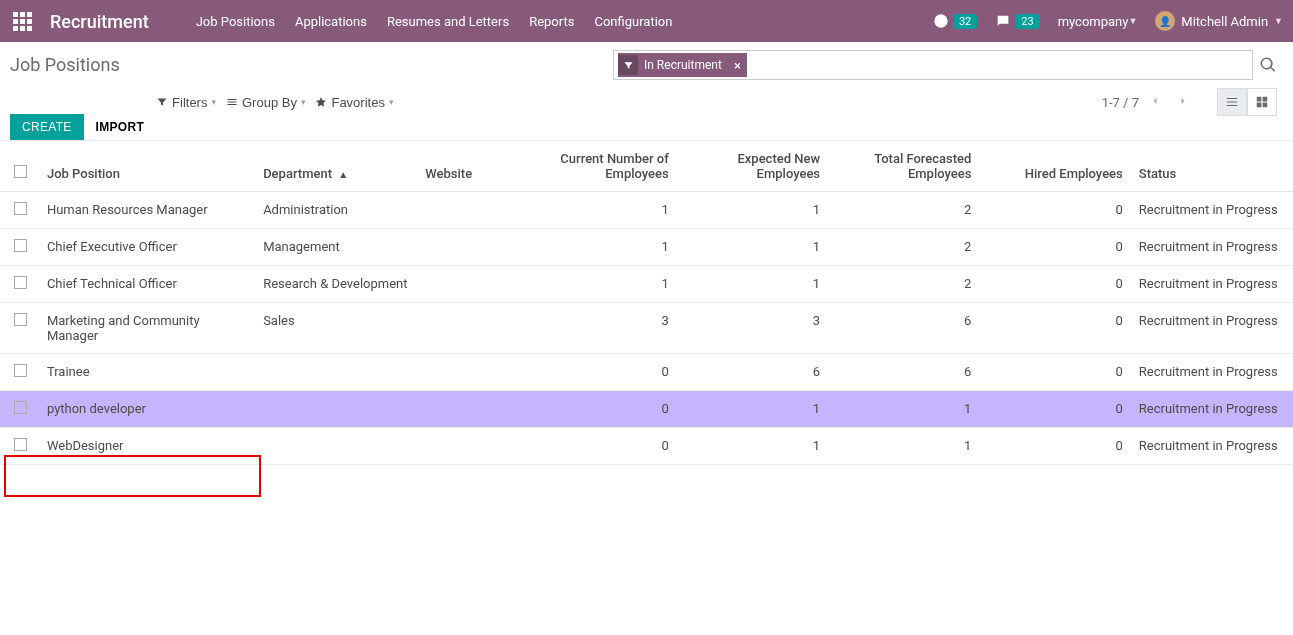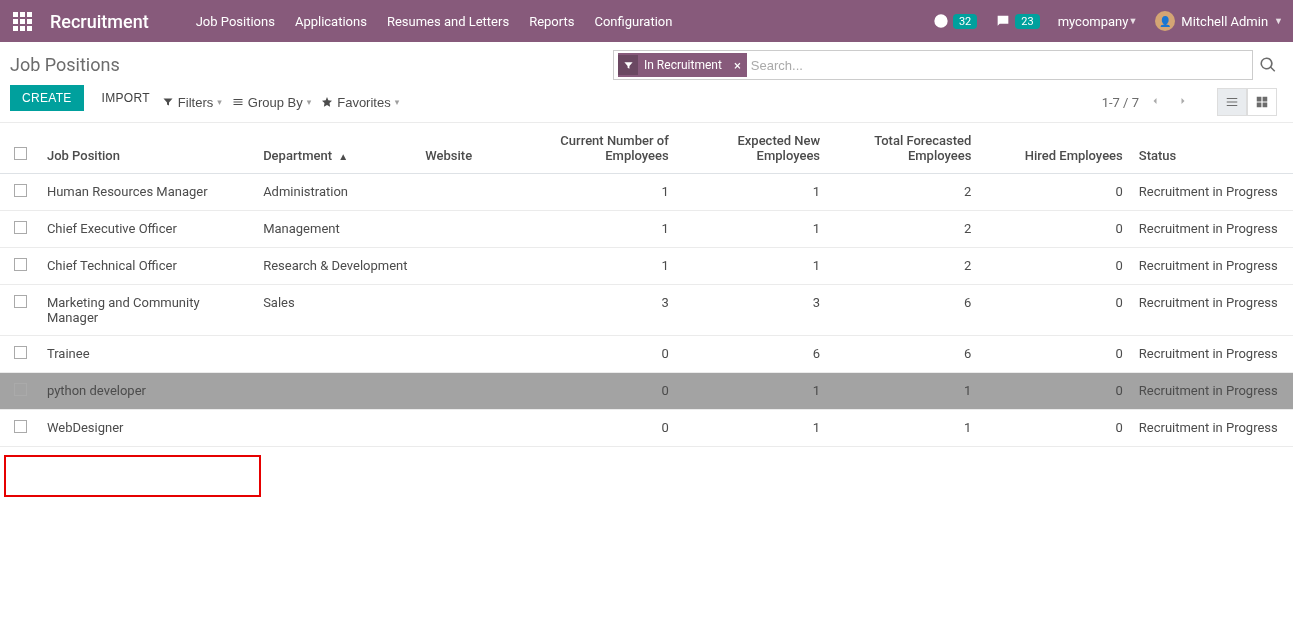--- a/index.html
+++ b/index.html
@@ -16,23 +16,23 @@
   .badge { background: #00A09D; color: #fff; border-radius: 4px; font-size: 11px; padding: 1px 6px; }
   .company { display: flex; align-items: center; cursor: pointer; }
   .user { display: flex; align-items: center; gap: 6px; cursor: pointer; }
   .avatar { width: 20px; height: 20px; border-radius: 50%; background: #d4a574; display: flex; align-items: center; justify-content: center; font-size: 10px; }
   .caret { font-size: 9px; opacity: 0.8; }
   .svg-icon { width: 16px; height: 16px; fill: #fff; }
 
   .control-row { display: flex; align-items: flex-start; padding: 8px 16px 0 10px; border-bottom: 1px solid #ebebeb; min-height: 76px; flex-wrap: wrap; }
   .breadcrumb-area { display: flex; flex-direction: column; }
   .page-title { font-size: 18px; color: #6c6c6c; font-weight: 400; margin-bottom: 10px; margin-top: 4px; }
-  .actionbar { display: flex; gap: 10px; }
+  .actionbar { display: flex; gap: 4px; margin-top: 29px; }
   .btn-create { background: #00A09D; color: #fff; border: none; padding: 6px 12px; font-size: 12px; font-weight: 500; cursor: pointer; letter-spacing: 0.3px; }
-  .btn-import { background: none; border: none; color: #404040; font-size: 12px; font-weight: 400; cursor: pointer; padding: 6px 8px; letter-spacing: 0.3px; }
+  .btn-import { background: none; border: none; color: #000000; font-size: 12px; font-weight: 700; cursor: pointer; padding: 6px 8px; letter-spacing: 0.3px; }
   
   .search-area { flex: 1; display: flex; flex-direction: column; align-items: flex-end; min-width: 620px; }
   .search-row { display: flex; align-items: center; width: 100%; justify-content: flex-end; margin-bottom: 8px; }
   .search-box { display: flex; align-items: center; border: 1px solid #ccc; flex: 1; max-width: 640px; height: 30px; padding: 0 4px; }
   .facet { background: #875A7B; color: #fff; display: inline-flex; align-items: center; height: 24px; }
   .facet-icon { background: #6b4862; width: 20px; height: 20px; display: flex; align-items: center; justify-content: center; }
   .facet-label { padding: 0 6px; font-size: 12px; }
   .facet-remove { padding: 0 6px; cursor: pointer; font-size: 13px; }
   .search-input { border: none; outline: none; flex: 1; margin-left: 4px; font-size: 13px; color: #888; }
   .search-input::placeholder { color: #aaa; }
@@ -46,21 +46,21 @@
   .pager-btn { background: none; border: none; color: #aaa; cursor: pointer; padding: 2px 6px; }
   .view-switch { display: flex; }
   .view-btn { border: 1px solid #ddd; background: #fff; width: 30px; height: 28px; display: flex; align-items: center; justify-content: center; cursor: pointer; }
   .view-btn.active { background: #e9ecef; }
   .view-btn svg { width: 14px; height: 14px; fill: #6c6c6c; }
 
   .table { width: 100%; border-collapse: collapse; }
   .table th { text-align: left; font-weight: 500; color: #4c4c4c; padding: 10px 8px; border-bottom: 1px solid #dee2e6; font-size: 13px; vertical-align: bottom; }
   .table th.num, .table td.num { text-align: right; }
   .table td { padding: 10px 8px; border-bottom: 1px solid #ebebeb; color: #4c4c4c; font-size: 13px; vertical-align: top; }
-  .table tbody tr.highlight { background: #a3a3a3; padding-left: 16px; }
+  .table tbody tr.highlight { background: #c4b5fd; padding-left: 16px; }
   .cb { width: 13px; height: 13px; border: 1px solid #aaa; display: inline-block; cursor: pointer; }
   .col-cb { width: 36px; padding-left: 14px !important; }
   .col-pos { width: 200px; }
   .col-dept { width: 150px; }
   .col-web { width: 100px; }
   .col-cur, .col-exp, .col-for, .col-hir { width: 140px; }
   .col-stat { width: 150px; }
   .sort-ico { font-size: 10px; margin-left: 3px; }
 
   .redbox { position: absolute; border: 2px solid #e60000; pointer-events: none; }
@@ -127,21 +127,20 @@
       <div class="search-box">
         <span class="facet">
           <span class="facet-icon">
             <svg width="11" height="11" fill="#fff" viewBox="0 0 24 24">
                 <path d="M3 5h18l-7 8v6l-4-2v-4z"></path>
               </svg>
           </span>
           <span class="facet-label">In Recruitment</span>
           <span class="facet-remove">×</span>
         </span>
-        <input class="search-input" placeholder="Search..." style="">
       </div>
       <svg class="mag-icon" viewBox="0 0 24 24">
           <path d="M10 2a8 8 0 105.3 14l5 5 1.4-1.4-5-5A8 8 0 0010 2zm0 2a6 6 0 110 12 6 6 0 010-12z"></path>
         </svg>
     </div>
     <div class="toolbar-row">
       <div class="left-tools">
         <button class="tool-btn">
           <svg viewBox="0 0 24 24">
               <path d="M3 5h18l-7 8v6l-4-2v-4z"></path>

